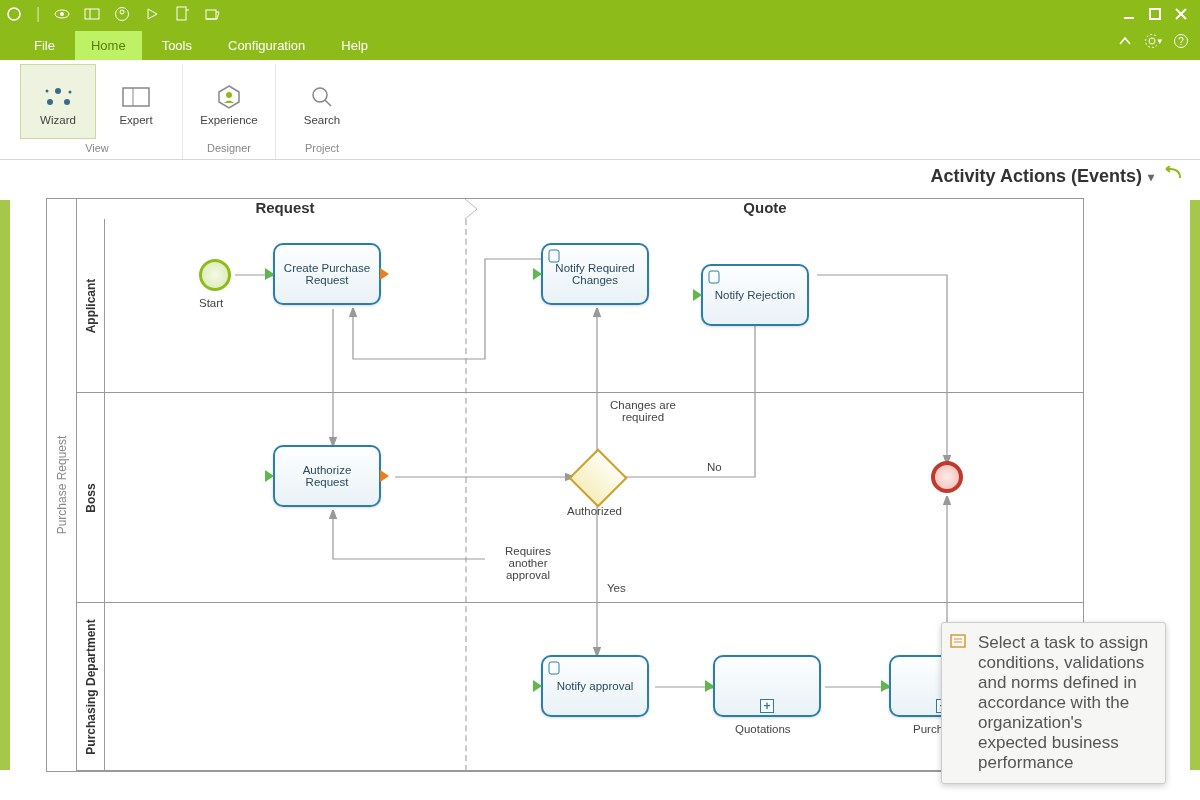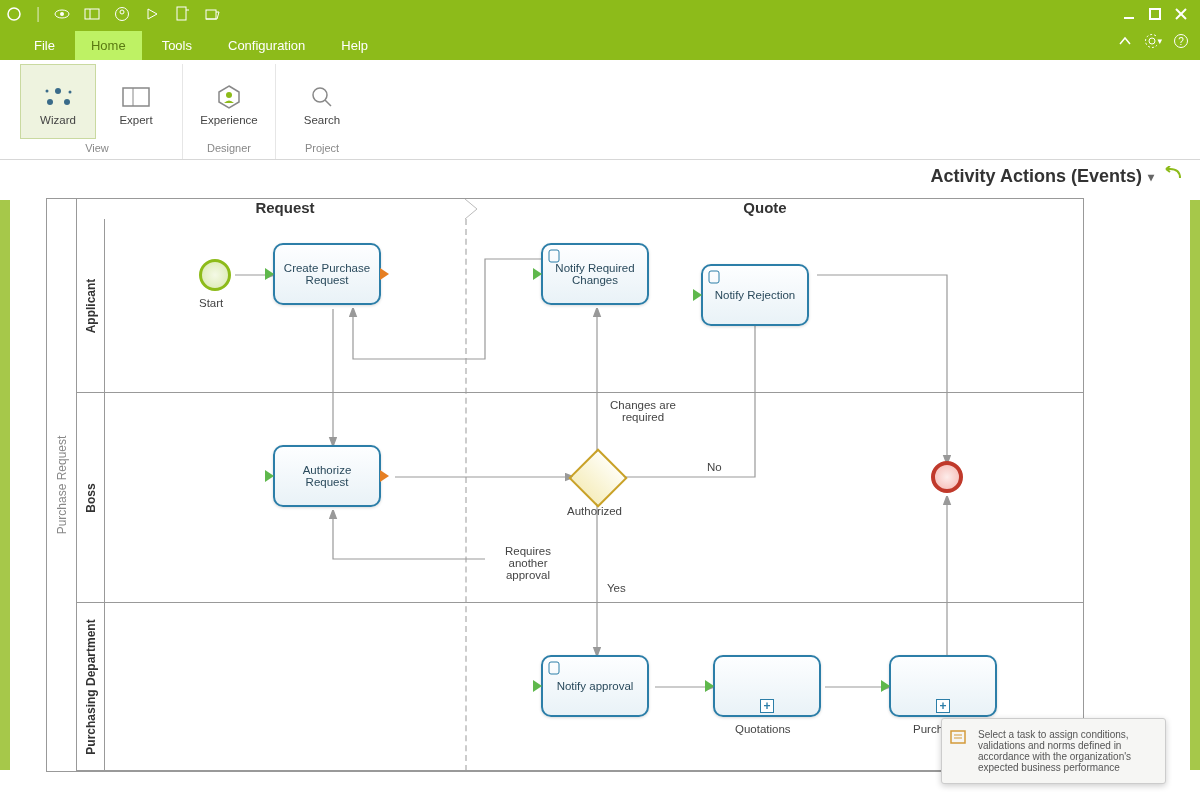--- a/index.html
+++ b/index.html
@@ -68,21 +68,21 @@
 .start-ev { position:absolute; width:32px; height:32px; border:3px solid #8dbb1a; border-radius:50%; background:radial-gradient(#f4f9e6,#d9e9af); cursor:pointer;}
 .end-ev { position:absolute; width:32px; height:32px; border:4px solid #c0392b; border-radius:50%; background:radial-gradient(#fdecea,#f5b7b1); cursor:pointer;}
 .gateway { position:absolute; width:42px; height:42px; transform:rotate(45deg); border:2px solid #c9a227; background:linear-gradient(#fefdf3,#f6eec0); cursor:pointer;}
 .lbl { position:absolute; font-size:11.5px; color:#444; white-space:nowrap; }
 
 .flow-svg { position:absolute; left:58px; top:20px; width:950px; height:552px; pointer-events:none; }
 .flow-svg line, .flow-svg polyline, .flow-svg path { stroke:#999; stroke-width:1.2; fill:none; }
 .flow-svg .arrowhead { fill:#999; }
 
 
-.tooltip { position:absolute; right:34px; bottom:16px; width:225px; background:#f6f6f4; border:1px solid #ccc; border-radius:3px; padding:10px 10px 10px 36px; font-size:10px; color:#555; box-shadow:0 2px 6px rgba(0,0,0,0.2); }
+.tooltip { position:absolute; right:34px; bottom:16px; width:225px; background:#f6f6f4; border:1px solid #ccc; border-radius:3px; padding:10px 10px 10px 36px; font-size:17px; color:#555; box-shadow:0 2px 6px rgba(0,0,0,0.2); }
 .tooltip .tip-icon { position:absolute; left:8px; top:10px; width:18px; height:18px; }
 </style>
 </head>
 <body>
 
 <div class="titlebar">
   <div class="qicons">
     <span class="qi">
         <svg width="16" height="16">
           <circle cx="8" cy="8" r="6" fill="none" stroke="#fff" stroke-width="1.5"></circle>

